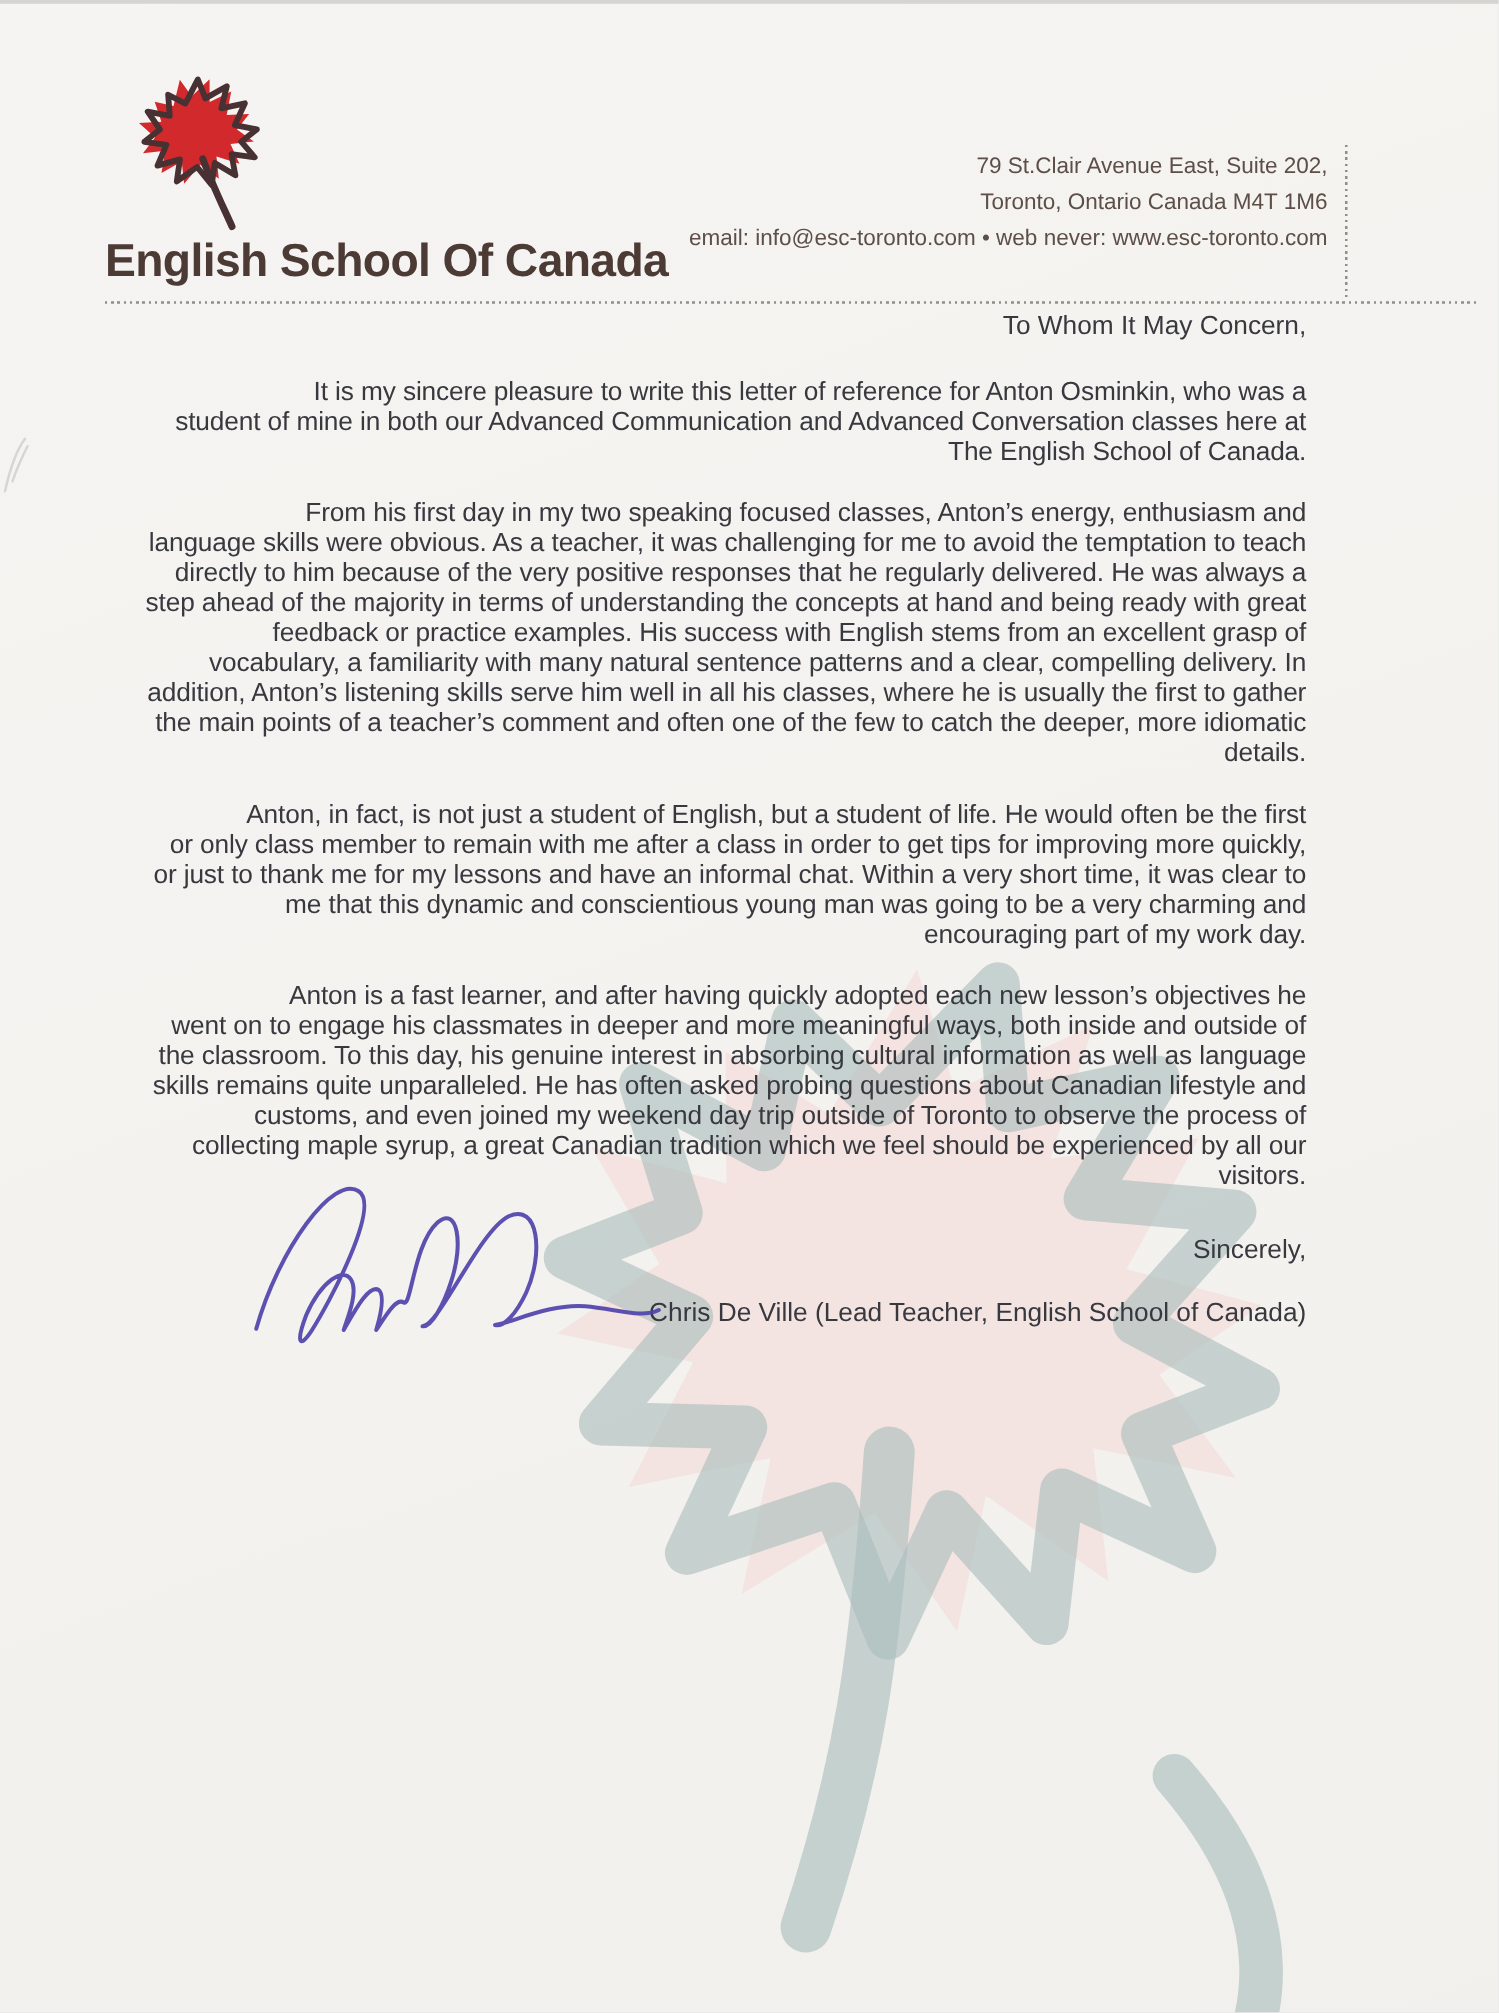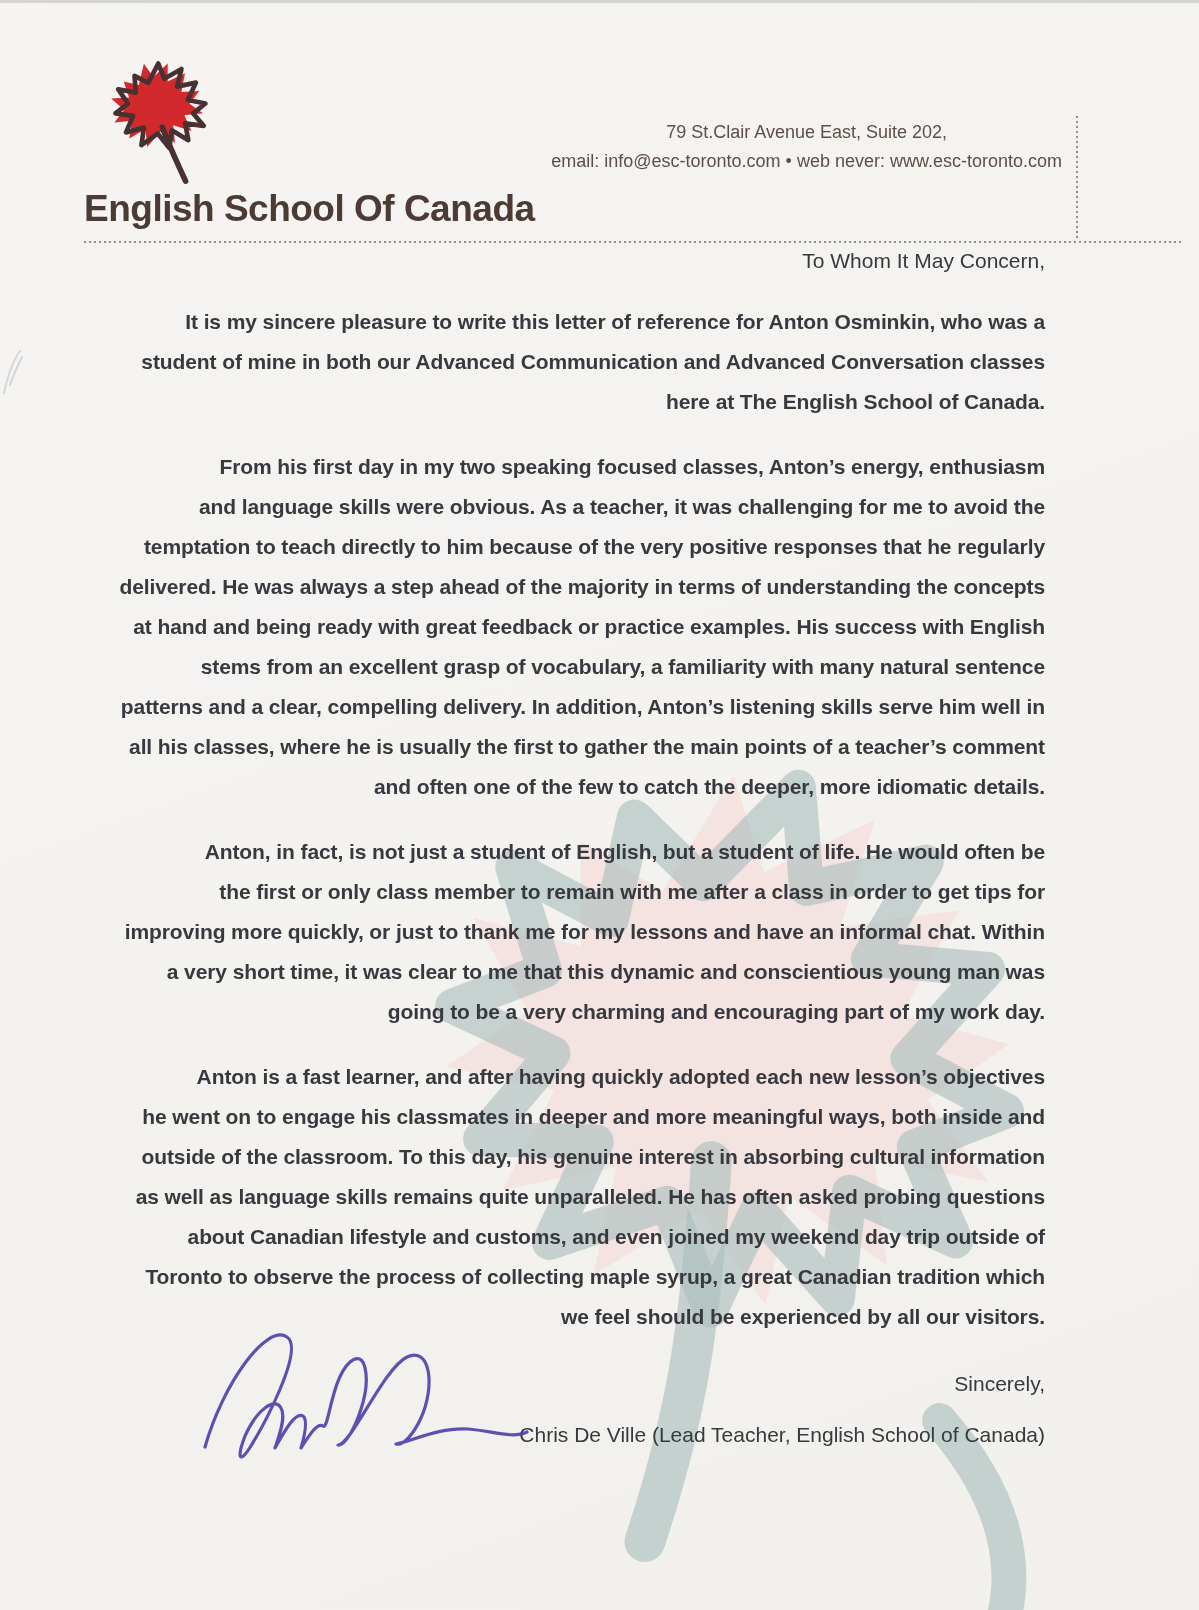--- a/index.html
+++ b/index.html
@@ -30,38 +30,38 @@
   .leaf-fill{fill:#d2292d;}
   .leaf-stroke{fill:none;stroke:#483132;stroke-width:5;stroke-linejoin:round;stroke-linecap:round;}
   .leaf-stem{fill:none;stroke:#483132;stroke-width:6;stroke-linecap:round;}
   .wordmark{
     position:absolute;left:84px;top:188px;
     font-size:37px;font-weight:bold;letter-spacing:-.5px;
     color:#4c3a35;white-space:nowrap;
   }
   .contact{
     position:absolute;right:137px;top:118px;
-    text-align:center;font-size:18px;line-height:29px;
+    text-align:right;font-size:18px;line-height:29px;
     color:#5d4e47;white-space:nowrap;
   }
   .vdots{
     position:absolute;left:1076px;top:116px;height:124px;width:2px;
     background-image:repeating-linear-gradient(to bottom,#8f8f89 0 2px,transparent 2px 5px);
   }
   .hdots{
     position:absolute;left:84px;top:241px;width:1097px;height:2px;
     background-image:repeating-linear-gradient(to right,#8f8f89 0 2px,transparent 2px 5px);
   }
 
   
   .content{position:absolute;left:115px;top:246px;width:930px;z-index:2;text-align:right;}
   .salutation{font-size:21px;line-height:30px;margin:0 0 26px 0;}
   .content p.para{
-    font-size:21px;line-height:40px;margin:0 0 25px 0;
-    text-indent:67px;letter-spacing:-.1px;font-weight:bold;
+    font-size:21px;line-height:24px;margin:0 0 25px 0;
+    text-indent:67px;letter-spacing:-.1px;
   }
   .closing-row{position:relative;margin-top:32px;height:30px;}
   .closing-text{font-size:21px;line-height:30px;}
   .signature{position:absolute;left:72px;top:-52px;z-index:3;}
   .sig-path{fill:none;stroke:#4f42ab;stroke-width:3.2;stroke-linecap:round;stroke-linejoin:round;opacity:.92;}
   .signer{font-size:21px;line-height:30px;}
 </style>
 </head>
 <body>
 
@@ -87,20 +87,21 @@
     <svg class="logo-leaf" width="160" height="140" viewBox="0 0 160 150">
       <path class="leaf-fill" transform="rotate(-12 72 56) translate(-3 -2)" d="M70 6 L77 22 L95 11 L91 30 L111 25 L103 44 L122 47 L109 58 L121 71 L101 69 L105 87 L87 77 L85 96 L72 81 L55 94 L57 75 L38 81 L45 63 L26 61 L39 50 L28 35 L47 38 L45 20 L60 27 Z"></path>
       <path class="leaf-stroke" transform="rotate(2 72 56)" d="M70 6 L77 22 L95 11 L91 30 L111 25 L103 44 L122 47 L109 58 L121 71 L101 69 L105 87 L87 77 L85 96 L72 81 L55 94 L57 75 L38 81 L45 63 L26 61 L39 50 L28 35 L47 38 L45 20 L60 27 Z"></path>
       <path class="leaf-stem" d="M76 74 C 84 96, 92 112, 101 132"></path>
     </svg>
 
     <div class="wordmark">English School Of Canada</div>
 
     <div class="contact">
       <div>79 St.Clair Avenue East, Suite 202,</div>
+      <div>Toronto, Ontario Canada  M4T 1M6</div>
       <div>email: info@esc-toronto.com  •  web never: www.esc-toronto.com</div>
     </div>
 
     <div class="vdots"></div>
     <div class="hdots"></div>
   </div>
 
   <div class="content">
 
     <p class="salutation">To Whom It May Concern,</p>

